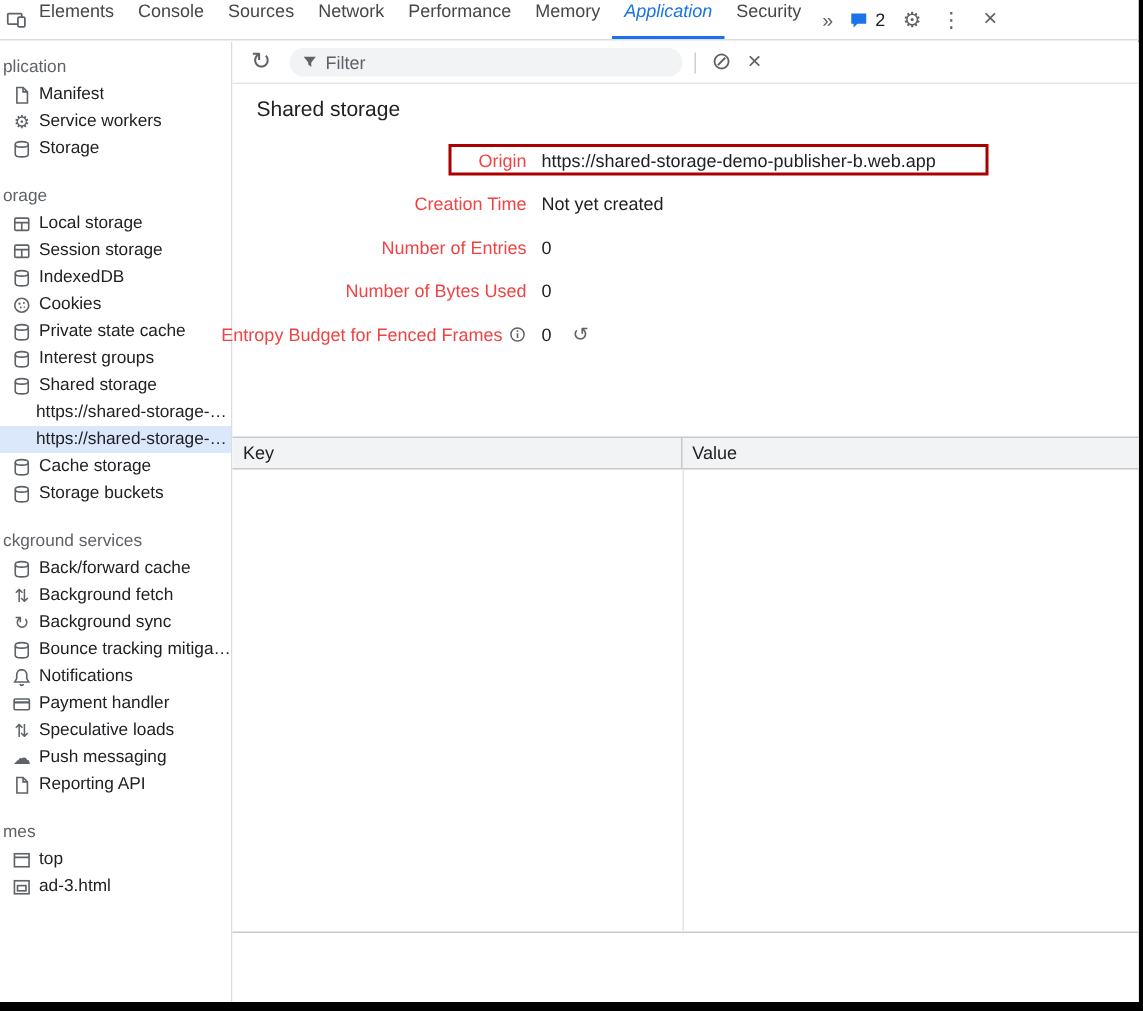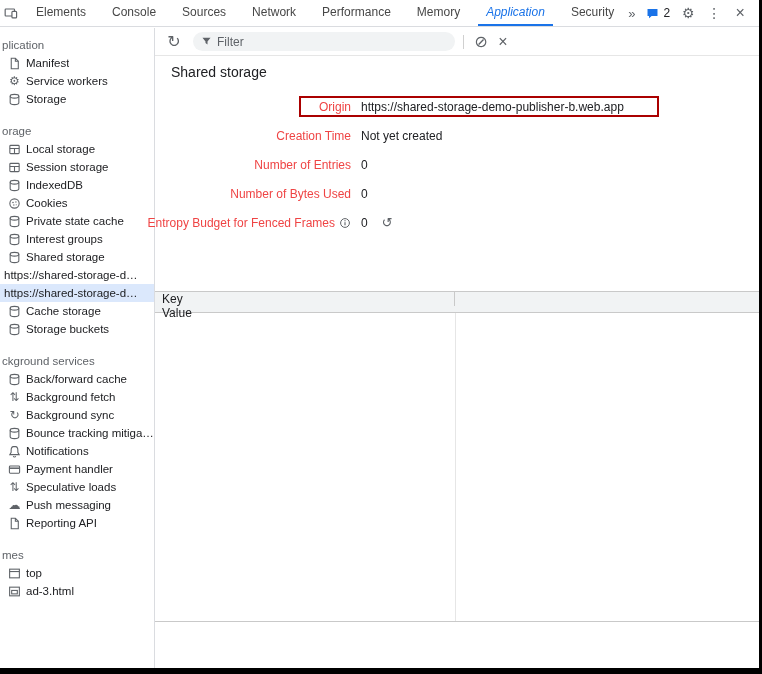--- a/index.html
+++ b/index.html
@@ -9,40 +9,40 @@
     font-family:"Liberation Sans","DejaVu Sans",sans-serif;
     font-size:12px;color:#202124;
     -webkit-font-smoothing:antialiased;
   }
   .app{position:absolute;top:0;left:0;width:759px;height:668px;background:#fff;}
 
   
   .tabbar{height:27px;border-bottom:1px solid #dadce0;display:flex;align-items:stretch;background:#fff;padding-left:4px;box-sizing:border-box;}
   .tb-btn{width:26px;display:flex;align-items:center;justify-content:center;color:#5f6368;}
   .tb-btn svg{width:14px;height:14px;}
-  .tab{padding:0 8px;display:flex;align-items:center;color:#474747;border-bottom:2px solid transparent;box-sizing:border-box;white-space:nowrap;margin-left:10px;}
+  .tab{padding:0 8px;display:flex;color:#474747;border-bottom:2px solid transparent;box-sizing:border-box;white-space:nowrap;}
   .tab.selected{color:#1a73e8;border-bottom-color:#1a73e8;font-style:italic;}
   .tab-chevron{padding:0 6px;display:flex;align-items:center;color:#5f6368;font-size:13px;}
   .tb-right{display:flex;align-items:center;margin-left:auto;margin-right:116px;}
   .msg{display:flex;align-items:center;gap:4px;padding:0 5px;}
   .msg svg{width:13px;height:13px;color:#1a73e8;}
   .msg .count{color:#202124;}
   .glyph14{font-size:14px;line-height:1;}
   .glyph16{font-size:16px;line-height:1;}
 
   
   .body{position:absolute;top:28px;left:0;right:0;bottom:0;display:flex;background:#fff;}
 
   
   .sidebar{width:155px;flex-shrink:0;border-right:1px solid #dadce0;overflow:hidden;padding-top:8px;box-sizing:border-box;font-size:11.5px;}
   .sb-section{margin-top:14px;}
   .sb-section:first-child{margin-top:0;}
   .sb-header{height:18px;display:flex;align-items:center;padding-left:2px;color:#5f6368;white-space:nowrap;overflow:hidden;}
   .sb-item{height:18px;display:flex;align-items:center;padding-left:7px;white-space:nowrap;overflow:hidden;cursor:default;}
-  .sb-item.child{padding-left:4px;}
+  .sb-item.child{padding-left:24px;}
   .sb-item.selected{background:#dbe8fc;}
   .sb-icon{width:15px;height:14px;margin-right:4px;display:inline-flex;align-items:center;justify-content:center;color:#5f6368;flex-shrink:0;}
   .sb-icon svg{width:13px;height:13px;}
   .sb-icon .g{font-size:12px;line-height:1;}
   .sb-label{color:#202124;overflow:hidden;text-overflow:ellipsis;}
 
   
   .main{flex:1;min-width:0;display:flex;flex-direction:column;background:#fff;}
   .toolbar{height:27px;flex-shrink:0;display:flex;align-items:center;padding:0 8px;border-bottom:1px solid #e6e6e6;}
   .tbtn{width:22px;height:22px;display:flex;align-items:center;justify-content:center;color:#5f6368;}
@@ -56,21 +56,21 @@
   .rows{margin-top:12px;}
   .row{min-height:29px;display:flex;align-items:center;position:relative;}
   .row-label{width:196px;flex-shrink:0;display:flex;justify-content:flex-end;align-items:center;color:#ef4444;white-space:nowrap;}
   .row-value{margin-left:10px;display:flex;align-items:center;color:#202124;white-space:nowrap;}
   .info-icon{margin-left:4px;display:inline-flex;color:#5f6368;}
   .info-icon svg{width:12px;height:12px;}
   .reset-glyph{margin-left:14px;color:#5f6368;font-size:13px;line-height:1;}
   .origin-highlight{position:absolute;left:144px;top:4px;width:360px;height:21px;border:2px solid #aa0000;box-sizing:border-box;pointer-events:none;}
 
   .grid{margin-top:54px;border-top:1px solid #c9c9c9;}
-  .grid-header{height:20px;display:flex;background:#f1f3f4;border-bottom:1px solid #c9c9c9;flex-direction:column;}
+  .grid-header{height:20px;display:flex;background:#f1f3f4;border-bottom:1px solid #c9c9c9;}
   .grid-col{display:flex;align-items:center;padding-left:7px;color:#202124;box-sizing:border-box;}
   .grid-col.key{width:49.6%;border-right:1px solid #c9c9c9;}
   .grid-col.value{flex:1;}
   .grid-body{height:308px;position:relative;border-bottom:1px solid #c9c9c9;}
   .grid-body::before{content:"";position:absolute;left:49.6%;top:0;bottom:0;width:1px;background:#e6e6e6;}
 </style>
 </head>
 <body>
 
 <svg width="0" height="0" style="position:absolute" aria-hidden="true">

